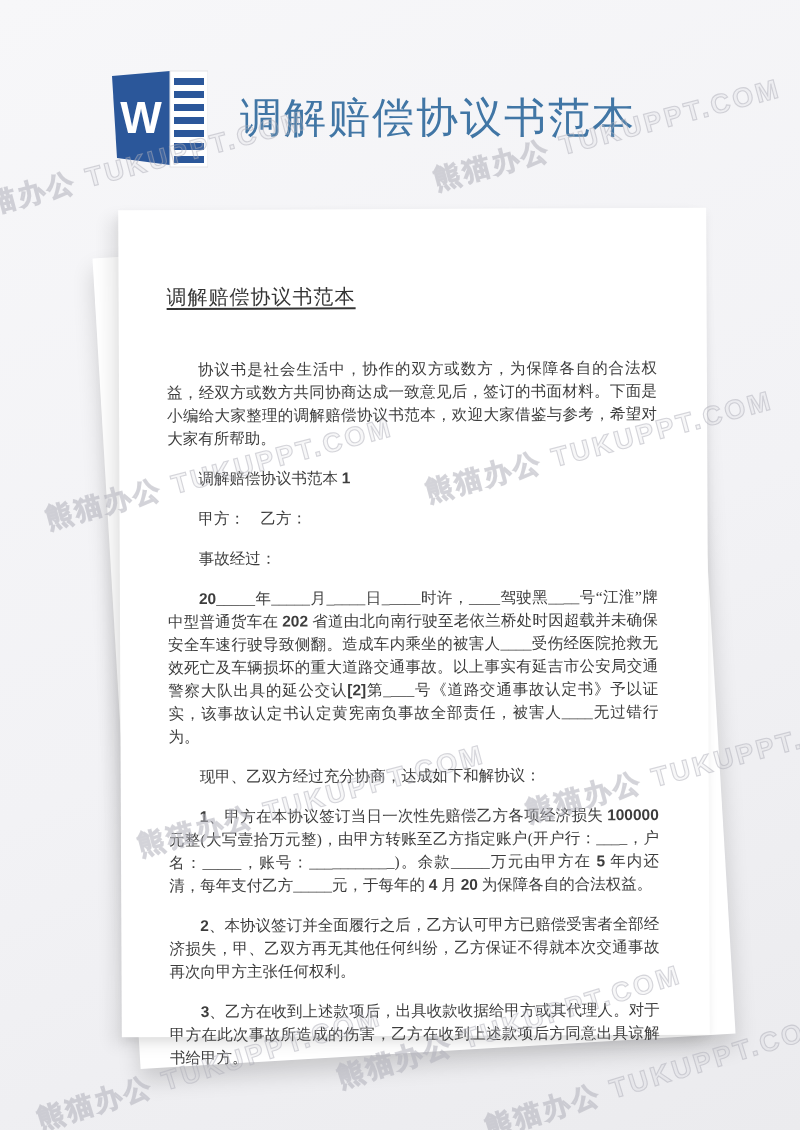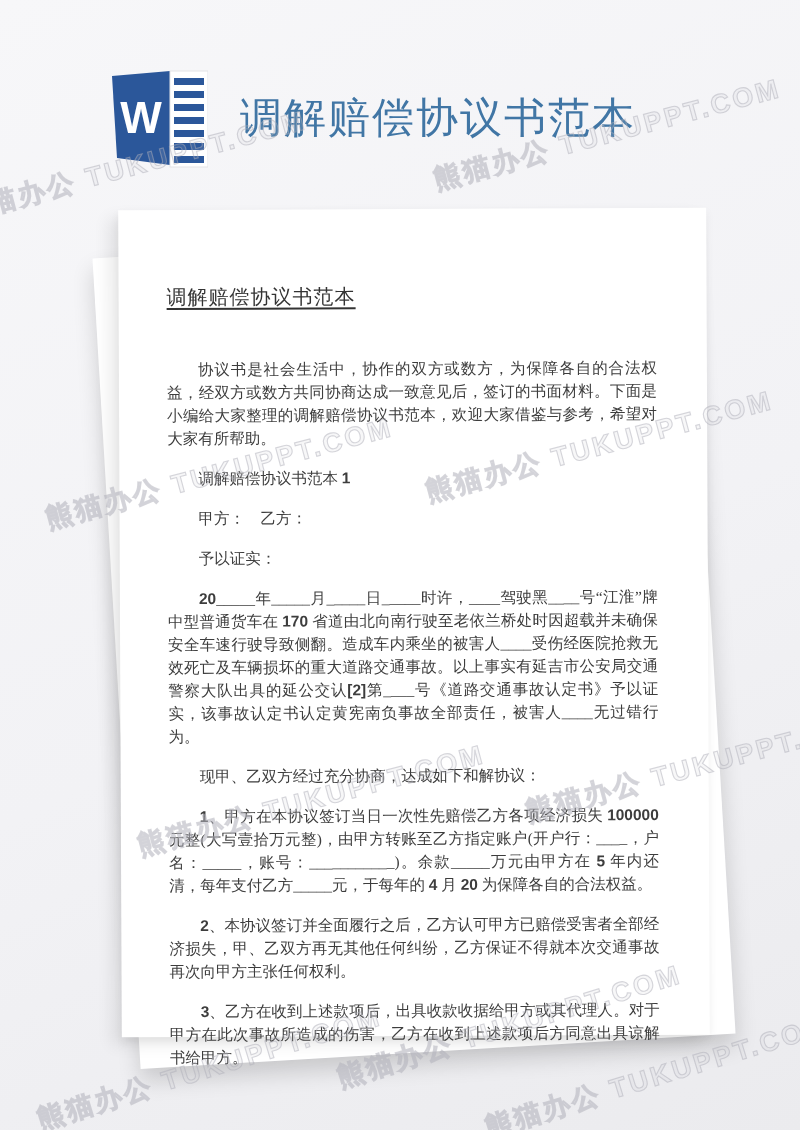--- a/index.html
+++ b/index.html
@@ -88,22 +88,22 @@
     <h1 class="header-title">调解赔偿协议书范本</h1>
   </div>
 
   <div class="sheet-back"></div>
   <div class="sheet-main">
     <div class="doc">
         <p class="doc-title"><span>调解赔偿协议书范本</span></p>
         <p><span>协议书是社会生活中，协作的双方或数方，为保障各自的合法权益，经双方或数方共同协商达成一致意见后，签订的书面材料。下面是小编给大家整理的调解赔偿协议书范本，欢迎大家借鉴与参考，希望对大家有所帮助。</span></p>
         <p><span>调解赔偿协议书范本 </span><span class="b">1</span></p>
         <p><span>甲方：　乙方：</span></p>
-        <p><span>予以证实：</span></p>
-        <p><span class="b">20</span><span>_____年_____月_____日_____时许，____驾驶黑____号“江淮”牌中型普通货车在 </span><span class="b">170</span><span> 省道由北向南行驶至老依兰桥处时因超载并未确保安全车速行驶导致侧翻。造成车内乘坐的被害人____受伤经医院抢救无效死亡及车辆损坏的重大道路交通事故。以上事实有延吉市公安局交通警察大队出具的延公交认</span><span class="b">[2]</span><span>第____号《道路交通事故认定书》予以证实，该事故认定书认定黄宪南负事故全部责任，被害人____无过错行为。</span></p>
+        <p><span>事故经过：</span></p>
+        <p><span class="b">20</span><span>_____年_____月_____日_____时许，____驾驶黑____号“江淮”牌中型普通货车在 </span><span class="b">202</span><span> 省道由北向南行驶至老依兰桥处时因超载并未确保安全车速行驶导致侧翻。造成车内乘坐的被害人____受伤经医院抢救无效死亡及车辆损坏的重大道路交通事故。以上事实有延吉市公安局交通警察大队出具的延公交认</span><span class="b">[2]</span><span>第____号《道路交通事故认定书》予以证实，该事故认定书认定黄宪南负事故全部责任，被害人____无过错行为。</span></p>
         <p><span>现甲、乙双方经过充分协商，达成如下和解协议：</span></p>
         <p><span class="b">1</span><span>、甲方在本协议签订当日一次性先赔偿乙方各项经济损失 </span><span class="b">100000</span><span> 元整(大写壹拾万元整)，由甲方转账至乙方指定账户(开户行：____，户名：_____，账号：___________)。余款_____万元由甲方在 </span><span class="b">5</span><span> 年内还清，每年支付乙方_____元，于每年的 </span><span class="b">4</span><span> 月 </span><span class="b">20</span><span> 为保障各自的合法权益。</span></p>
         <p><span class="b">2</span><span>、本协议签订并全面履行之后，乙方认可甲方已赔偿受害者全部经济损失，甲、乙双方再无其他任何纠纷，乙方保证不得就本次交通事故再次向甲方主张任何权利。</span></p>
         <p><span class="b">3</span><span>、乙方在收到上述款项后，出具收款收据给甲方或其代理人。对于甲方在此次事故所造成的伤害，乙方在收到上述款项后方同意出具谅解书给甲方。</span></p>
       </div>
   </div>
 
   <div class="wm wm1">熊猫办公 TUKUPPT.COM</div>
   <div class="wm wm2">熊猫办公 TUKUPPT.COM</div>
   <div class="wm wm3">熊猫办公 TUKUPPT.COM</div>

